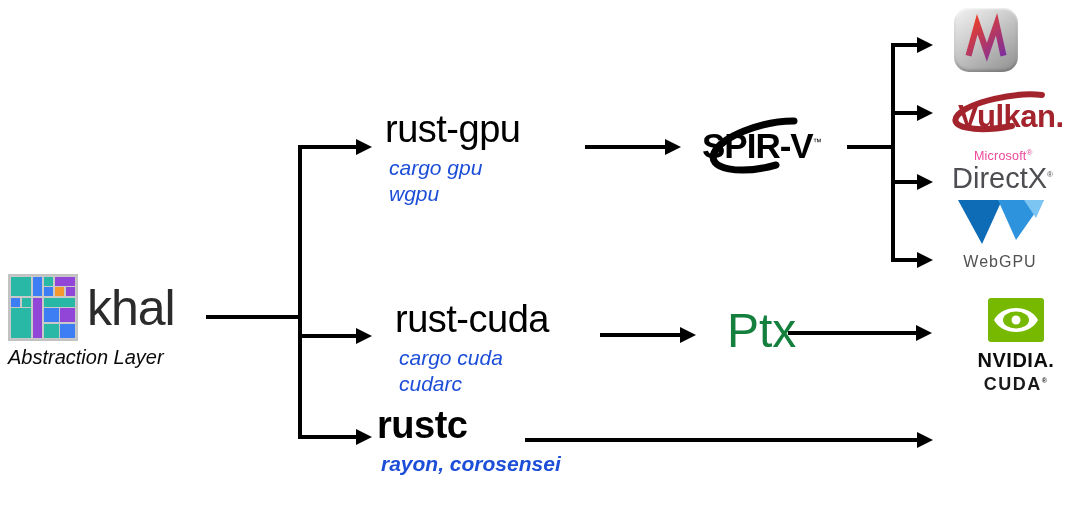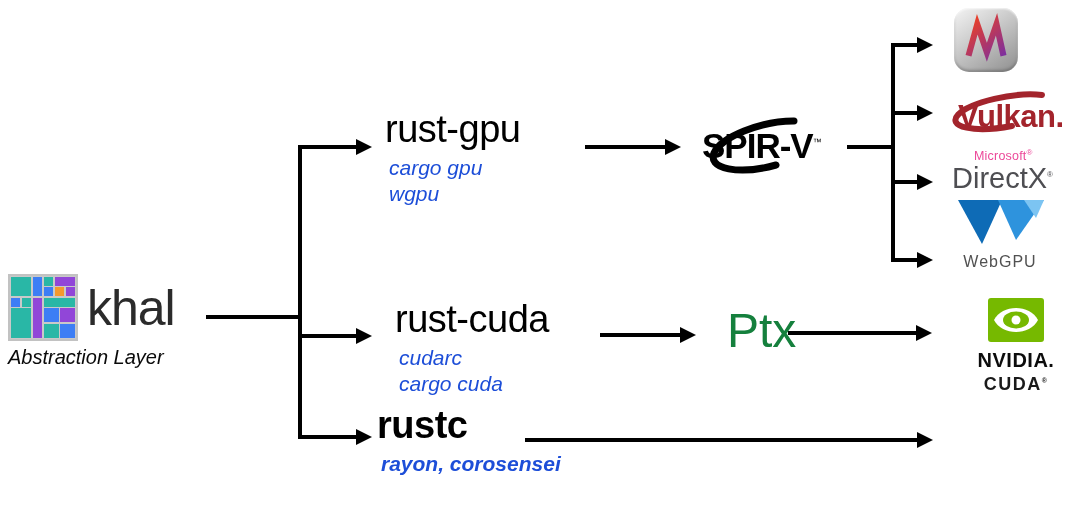--- a/index.html
+++ b/index.html
@@ -179,22 +179,22 @@
       <polygon points="6,4 50,4 30,48" fill="#0e6bb6"></polygon>
       <polygon points="46,4 92,4 64,44" fill="#2e93dd"></polygon>
       <polygon points="72,4 92,4 84,22" fill="#7cc4f2"></polygon>
     </svg>
     <div class="webgpu-text">WebGPU</div>
   </div>
 
   <div class="branch" style="left:395px; top:300px;">
     <div class="bname">rust-cuda</div>
     <div class="btools">
+      <div>cargo cuda</div>
       <div>cudarc</div>
-      <div>cargo cuda</div>
     </div>
   </div>
 
   <div class="line hline" style="left:600px; top:333px; width:82px;"></div>
   <div class="ah" style="left:680px; top:327px;"></div>
   <div class="big-word" id="ptx-label">Ptx</div>
   <div class="line hline" style="left:788px; top:331px; width:130px;"></div>
   <div class="ah" style="left:916px; top:325px;"></div>
 
   <div id="nvidia">

